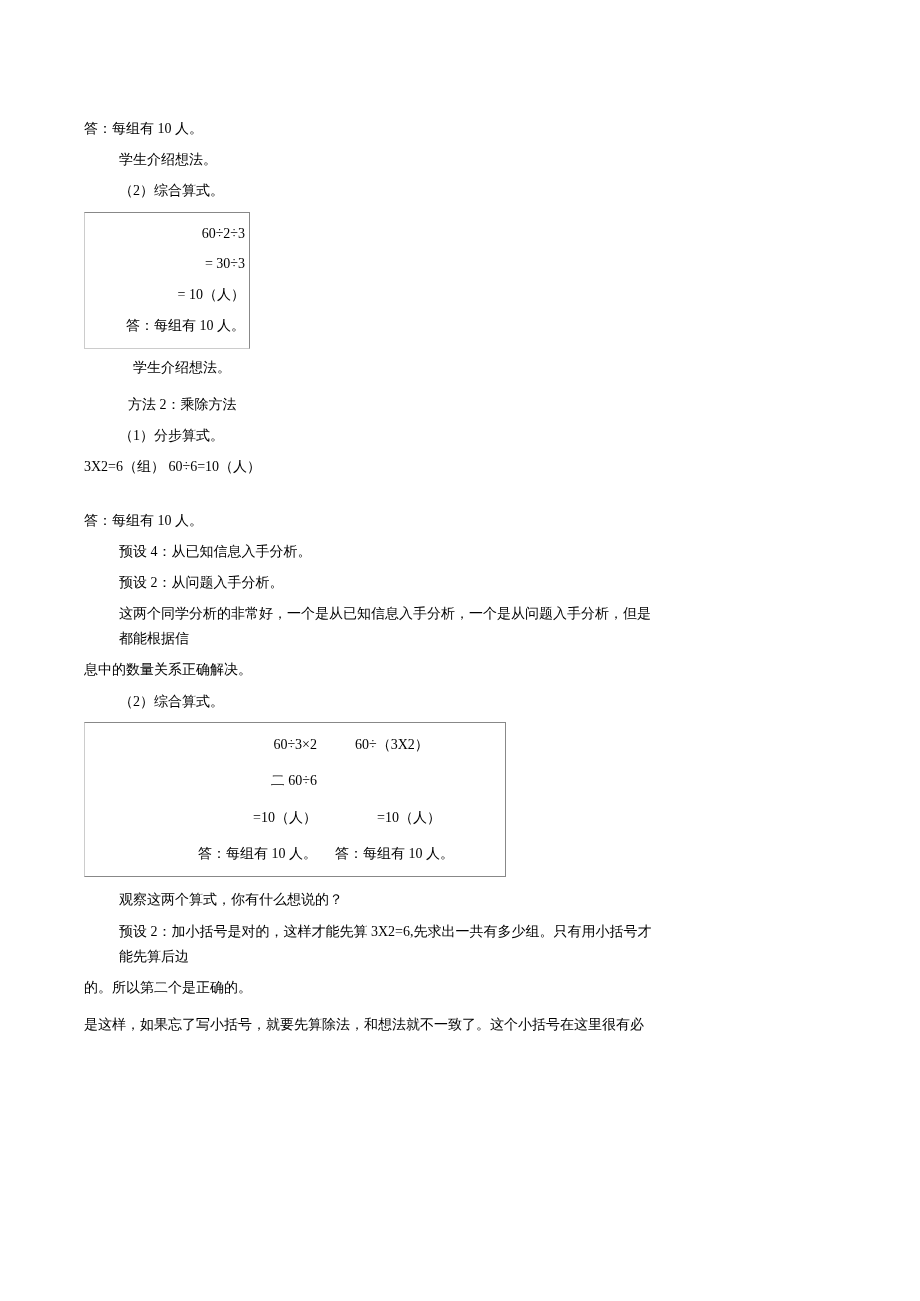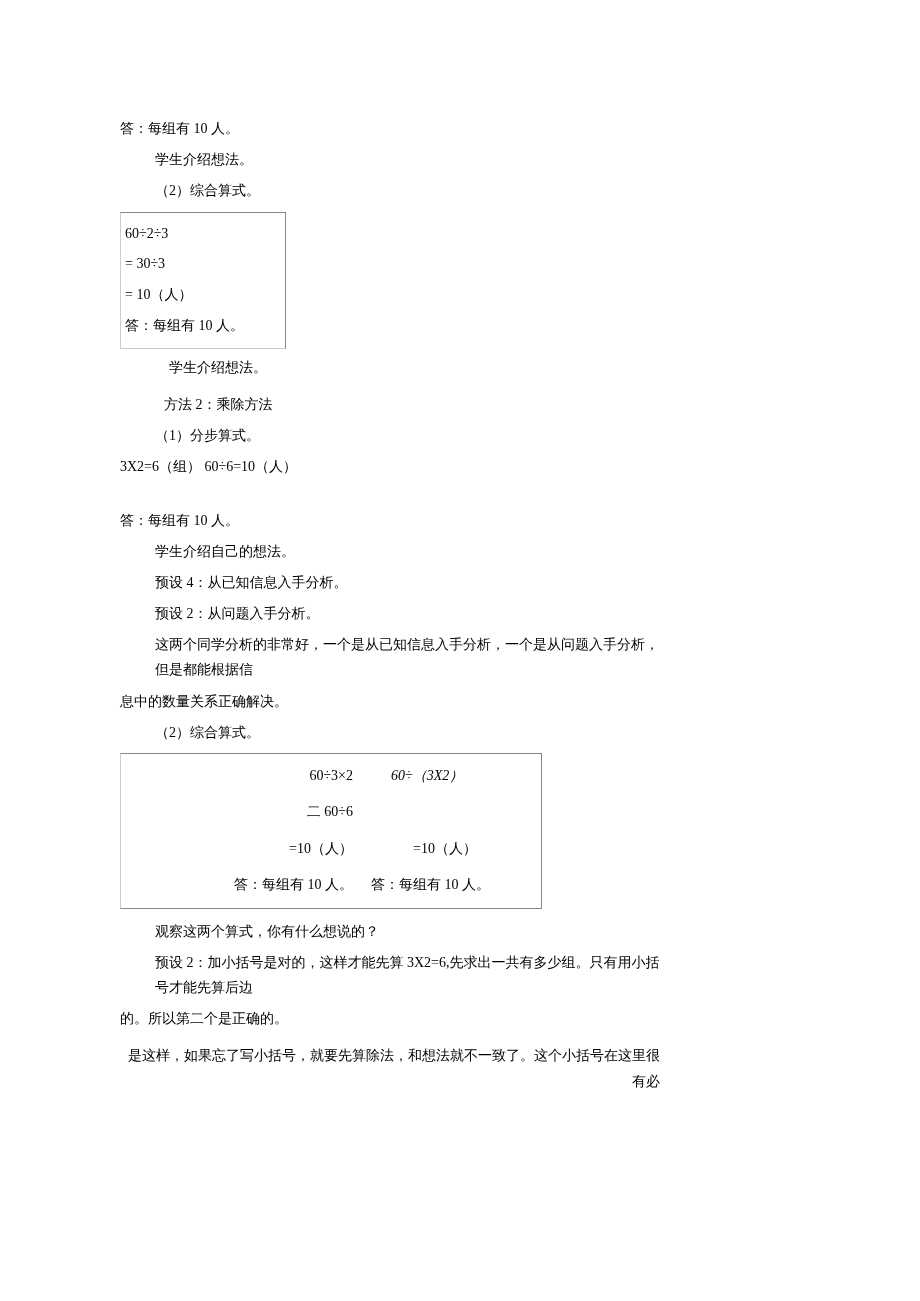--- a/index.html
+++ b/index.html
@@ -7,41 +7,42 @@
       padding: 0;
       background: #ffffff;
       font-family: "SimSun", "宋体", serif;
       font-size: 14px;
       line-height: 1.8;
       color: #000000;
     }
     .page {
       width: 780px;
       min-height: 1301px;
-      padding: 110px 120px 80px 120px;
+      padding: 110px 120px 80px 84px;
       box-sizing: border-box;
     }
     .line {
       margin: 6px 0;
     }
     .indent1 {
       padding-left: 2.5em;
     }
     .box1 {
       border-top: 1.5px solid #888;
       border-right: 1.5px solid #888;
       border-left: 1px solid #ccc;
       border-bottom: 1px solid #ccc;
       width: 156px;
       padding: 6px 4px;
       margin: 8px 0 2px 0;
       line-height: 2.2;
     }
     .box1 .line {
       margin: 0;
+      text-align: right;
     }
     .box2-wrap {
       margin: 8px 0 10px 0;
     }
     .box2 {
       border-top: 1px solid #888;
       border-right: 1.5px solid #888;
       border-bottom: 1.5px solid #888;
       border-left: 1px solid #ccc;
       width: 420px;
@@ -62,21 +63,21 @@
     }
     .gap-top {
       margin-top: 28px;
     }
     .tight {
       margin: 6px 0 2px 0;
     }
     .ml-small {
       padding-left: 3.5em;
     }
-    .c2a { padding-left: 38px; font-style: italic; }
+    .c2a { padding-left: 38px; }
     .c2b { padding-left: 52px; }
     .c2c { padding-left: 60px; }
     .c2d { padding-left: 18px; }
   </style>
 </head>
 <body>
 
 <div class="page">
 
   <div class="line">答：每组有 10 人。</div>
@@ -90,21 +91,20 @@
     <div class="line">答：每组有 10 人。</div>
   </div>
 
   <div class="line ml-small">学生介绍想法。</div>
 
   <div class="line" style="margin-top:12px;margin-left:44px;">方法 2：乘除方法</div>
   <div class="line indent1">（1）分步算式。</div>
   <div class="line">3X2=6（组）       60÷6=10（人）</div>
 
   <div class="line gap-top">答：每组有 10 人。</div>
-  <div class="line indent1">学生介绍自己的想法。</div>
   <div class="line indent1">预设 4：从已知信息入手分析。</div>
   <div class="line indent1">预设 2：从问题入手分析。</div>
   <div class="line indent1">这两个同学分析的非常好，一个是从已知信息入手分析，一个是从问题入手分析，但是都能根据信</div>
   <div class="line tight">息中的数量关系正确解决。</div>
   <div class="line indent1">（2）综合算式。</div>
 
   <div class="box2-wrap">
     <div class="box2">
       <div class="row">
         <div class="c1">60÷3×2</div>
@@ -120,15 +120,15 @@
       <div class="row">
         <div class="c1">答：每组有 10 人。</div>
         <div class="c2 c2d">答：每组有 10 人。</div>
       </div>
     </div>
   </div>
 
   <div class="line indent1">观察这两个算式，你有什么想说的？</div>
   <div class="line indent1" style="">预设 2：加小括号是对的，这样才能先算 3X2=6,先求出一共有多少组。只有用小括号才能先算后边</div>
   <div class="line tight">的。所以第二个是正确的。</div>
-  <div class="line" style="margin-top:12px;text-align:right;">是这样，如果忘了写小括号，就要先算除法，和想法就不一致了。这个小括号在这里很有必</div>
+  <div class="line" style="margin-top:12px;">是这样，如果忘了写小括号，就要先算除法，和想法就不一致了。这个小括号在这里很有必</div>
 
 </div>
 
 </body></html>

